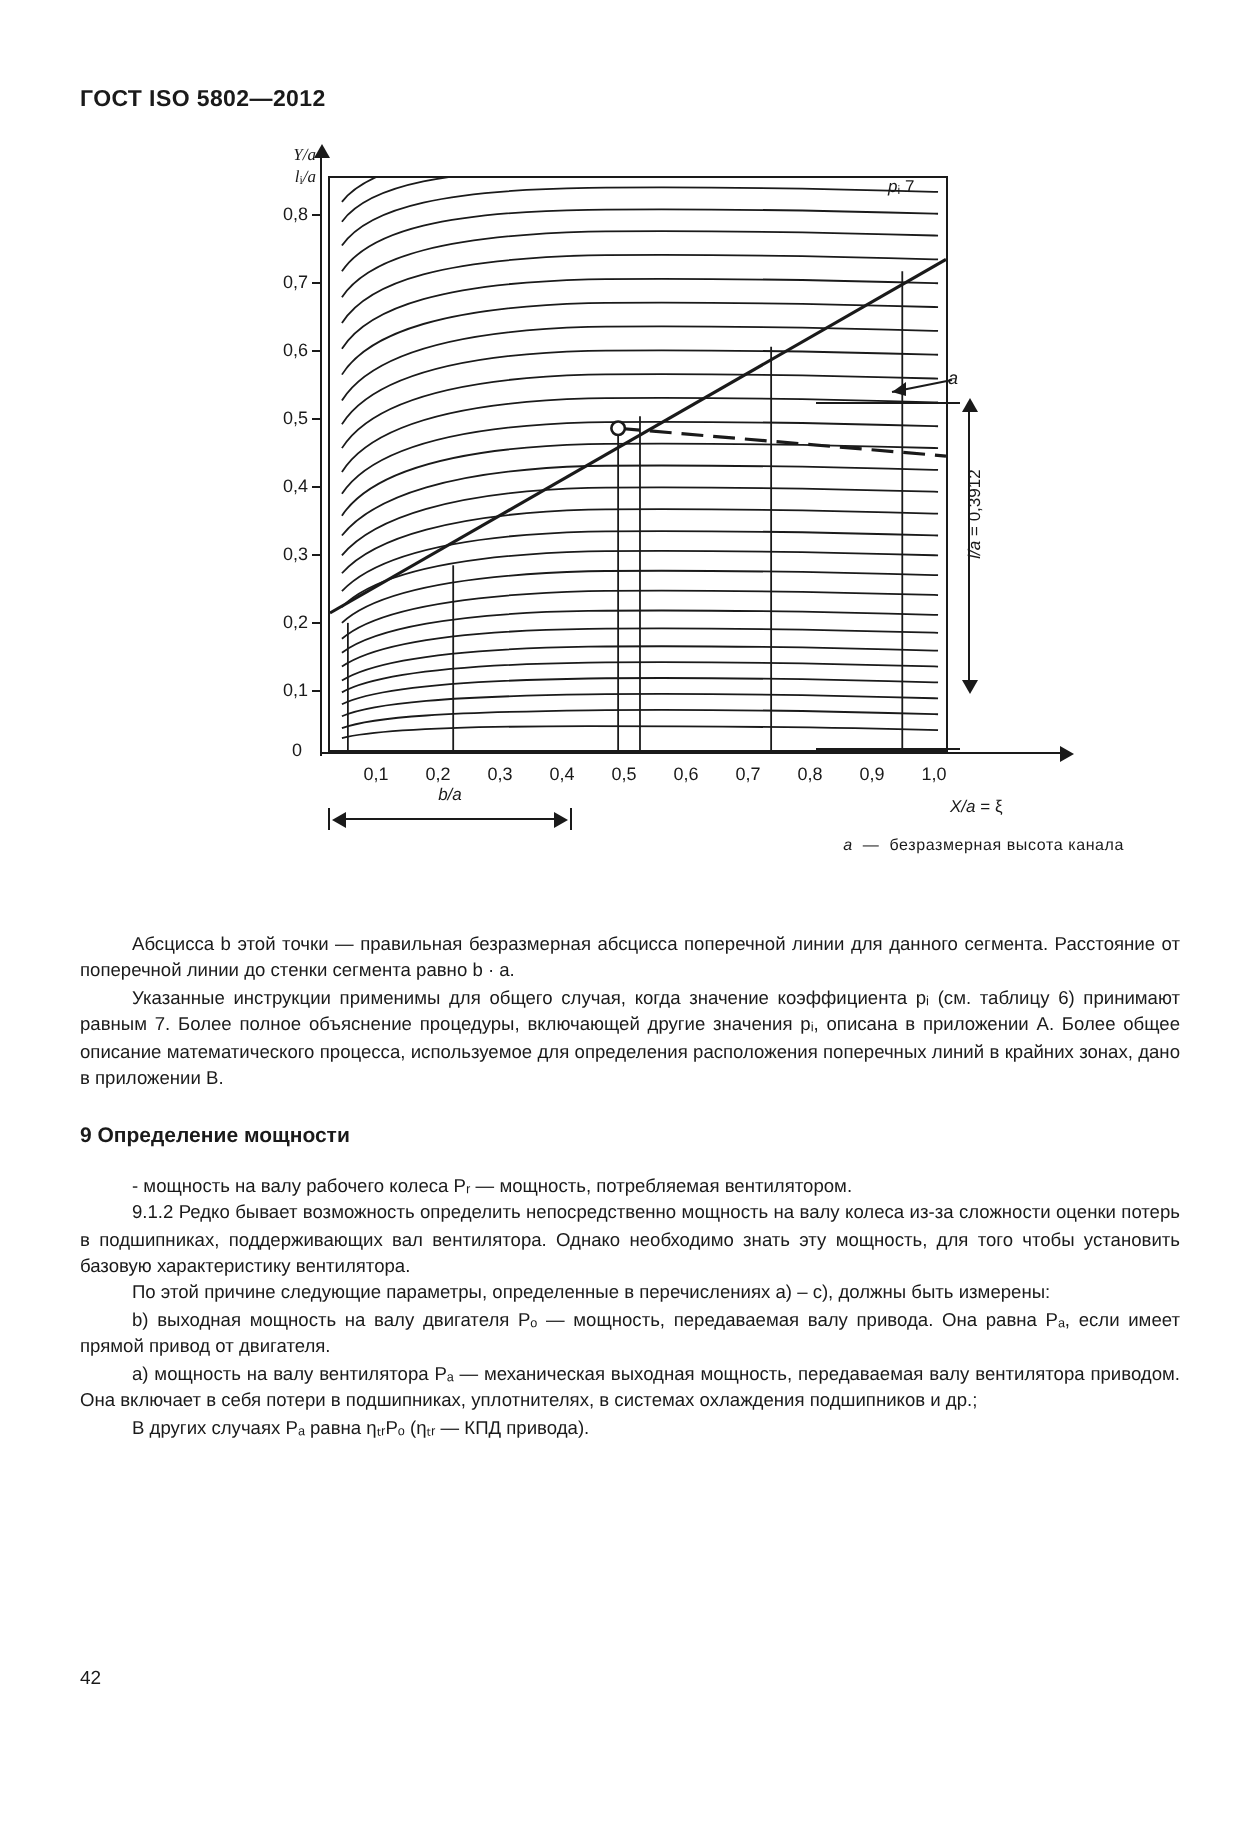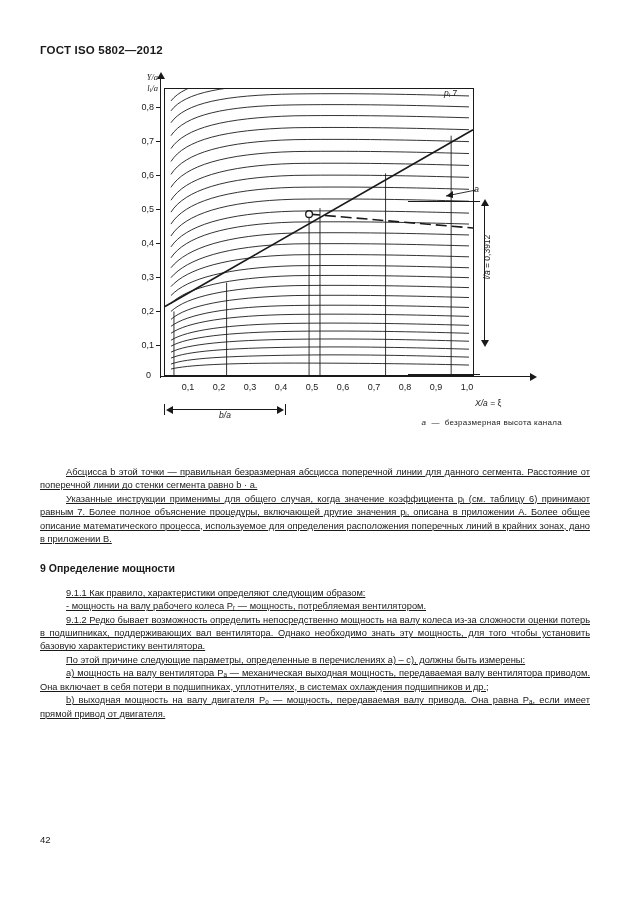--- a/index.html
+++ b/index.html
@@ -65,21 +65,21 @@
   
   .dim-ba{position:absolute;left:42px;top:330px;width:122px;height:12px;}
   .dim-ba .bar{position:absolute;left:4px;top:5px;right:4px;height:1px;background:#1a1a1a;}
   .dim-ba .tick-l{position:absolute;left:0;top:0;width:1px;height:11px;background:#1a1a1a;}
   .dim-ba .tick-r{position:absolute;right:0;top:0;width:1px;height:11px;background:#1a1a1a;}
   .dim-ba .head-l{position:absolute;left:2px;top:1.5px;width:0;height:0;
     border-top:4px solid transparent;border-bottom:4px solid transparent;border-right:7px solid #1a1a1a;}
   .dim-ba .head-r{position:absolute;right:2px;top:1.5px;width:0;height:0;
     border-top:4px solid transparent;border-bottom:4px solid transparent;border-left:7px solid #1a1a1a;}
   .dim-ba .lab{position:absolute;left:0;right:0;top:-12px;text-align:center;
-    font-size:8.5px;font-style:italic;margin-top:18px;}
+    font-size:8.5px;font-style:italic;}
 
   
   .dim-la{position:absolute;left:356px;top:124px;width:14px;height:150px;}
   .dim-la .bar{position:absolute;left:6px;top:4px;bottom:4px;width:1px;background:#1a1a1a;}
   .dim-la .head-t{position:absolute;left:3px;top:1px;width:0;height:0;
     border-left:4px solid transparent;border-right:4px solid transparent;border-bottom:7px solid #1a1a1a;}
   .dim-la .head-b{position:absolute;left:3px;bottom:1px;width:0;height:0;
     border-left:4px solid transparent;border-right:4px solid transparent;border-top:7px solid #1a1a1a;}
   .dim-la .lab{
     position:absolute;left:-46px;top:54px;width:110px;
@@ -103,21 +103,21 @@
     letter-spacing:.3px;
   }
   .fig-note i{font-style:italic;}
   .fig-caption{
     position:absolute;left:0;right:0;top:366px;text-align:center;font-size:9px;
   }
 
   
   .body{position:absolute;left:40px;top:466px;width:550px;font-size:9.3px;line-height:13.4px;text-align:justify;}
   .body p{margin:0 0 0 0;}
-  .body p.ind{text-indent:26px;text-decoration:underline;}
+  .body p.ind{text-indent:26px;}
   .h2{font-weight:bold;font-size:10.5px;margin:16px 0 11px 0;}
   .h3{font-weight:bold;font-size:9.6px;margin:0 0 10px 16px;}
   .sub{font-size:6.8px;vertical-align:-1.5px;}
 
   .page-number{position:absolute;left:40px;top:834px;font-size:9.5px;}
 </style>
 </head>
 <body>
 
 <div class="page">
@@ -256,22 +256,22 @@
       <span>безразмерная высота канала</span>
     </div>
   </div>
 
   <div class="body">
     <p class="ind">Абсцисса  b этой  точки  — правильная  безразмерная абсцисса поперечной линии для данного сегмента. Расстояние от поперечной линии до стенки сегмента равно b · a.</p>
     <p class="ind">Указанные  инструкции  применимы  для  общего  случая, когда значение коэффициента pᵢ (см. таблицу 6) принимают равным 7. Более полное объяснение процедуры, включающей другие значения pᵢ, описана в приложении А. Более общее описание математического процесса, используемое для определения расположения поперечных линий в крайних зонах, дано в приложении В.</p>
 
     <div class="h2">9 Определение мощности</div>
 
-    <p class="ind">9.1.1 Как правило, характеристики определяют следующим образом:</p>
     <p class="ind">-  мощность на валу рабочего колеса Pᵣ — мощность, потребляемая вентилятором.</p>
     <p class="ind">9.1.2 Редко бывает возможность определить непосредственно мощность на валу колеса из-за сложности оценки потерь в подшипниках, поддерживающих вал вентилятора. Однако необходимо знать эту мощность, для того чтобы установить базовую характеристику вентилятора.</p>
     <p class="ind">По этой причине следующие параметры, определенные в перечислениях a) – c), должны быть измерены:</p>
+    <p class="ind">b) выходная мощность на валу двигателя  Pₒ — мощность, передаваемая валу привода. Она равна Pₐ, если имеет прямой привод от двигателя.</p>
     <p class="ind">a) мощность на валу вентилятора Pₐ — механическая выходная мощность, передаваемая валу вентилятора приводом. Она включает в себя потери в подшипниках, уплотнителях, в системах охлаждения подшипников и др.;</p>
-    <p class="ind">b) выходная мощность на валу двигателя  Pₒ — мощность, передаваемая валу привода. Она равна Pₐ, если имеет прямой привод от двигателя.</p>
+    <p class="ind">В других случаях Pₐ равна ηₜᵣPₒ (ηₜᵣ — КПД привода).</p>
   </div>
 
   <div class="page-number">42</div>
 </div>
 
 </body></html>

